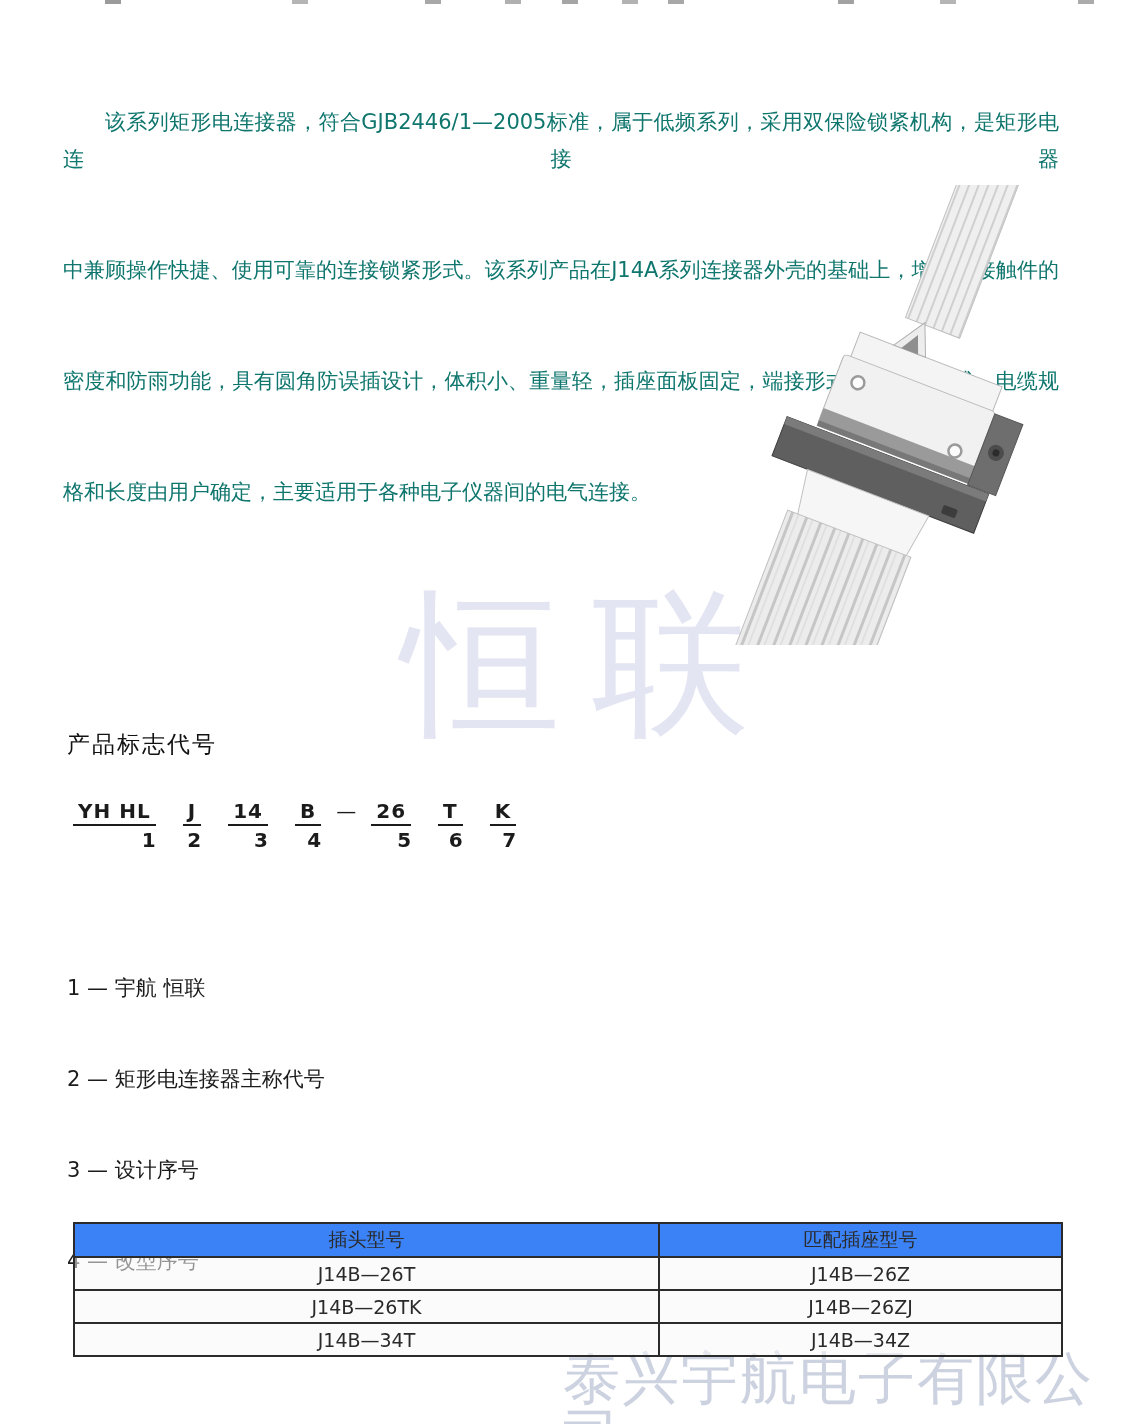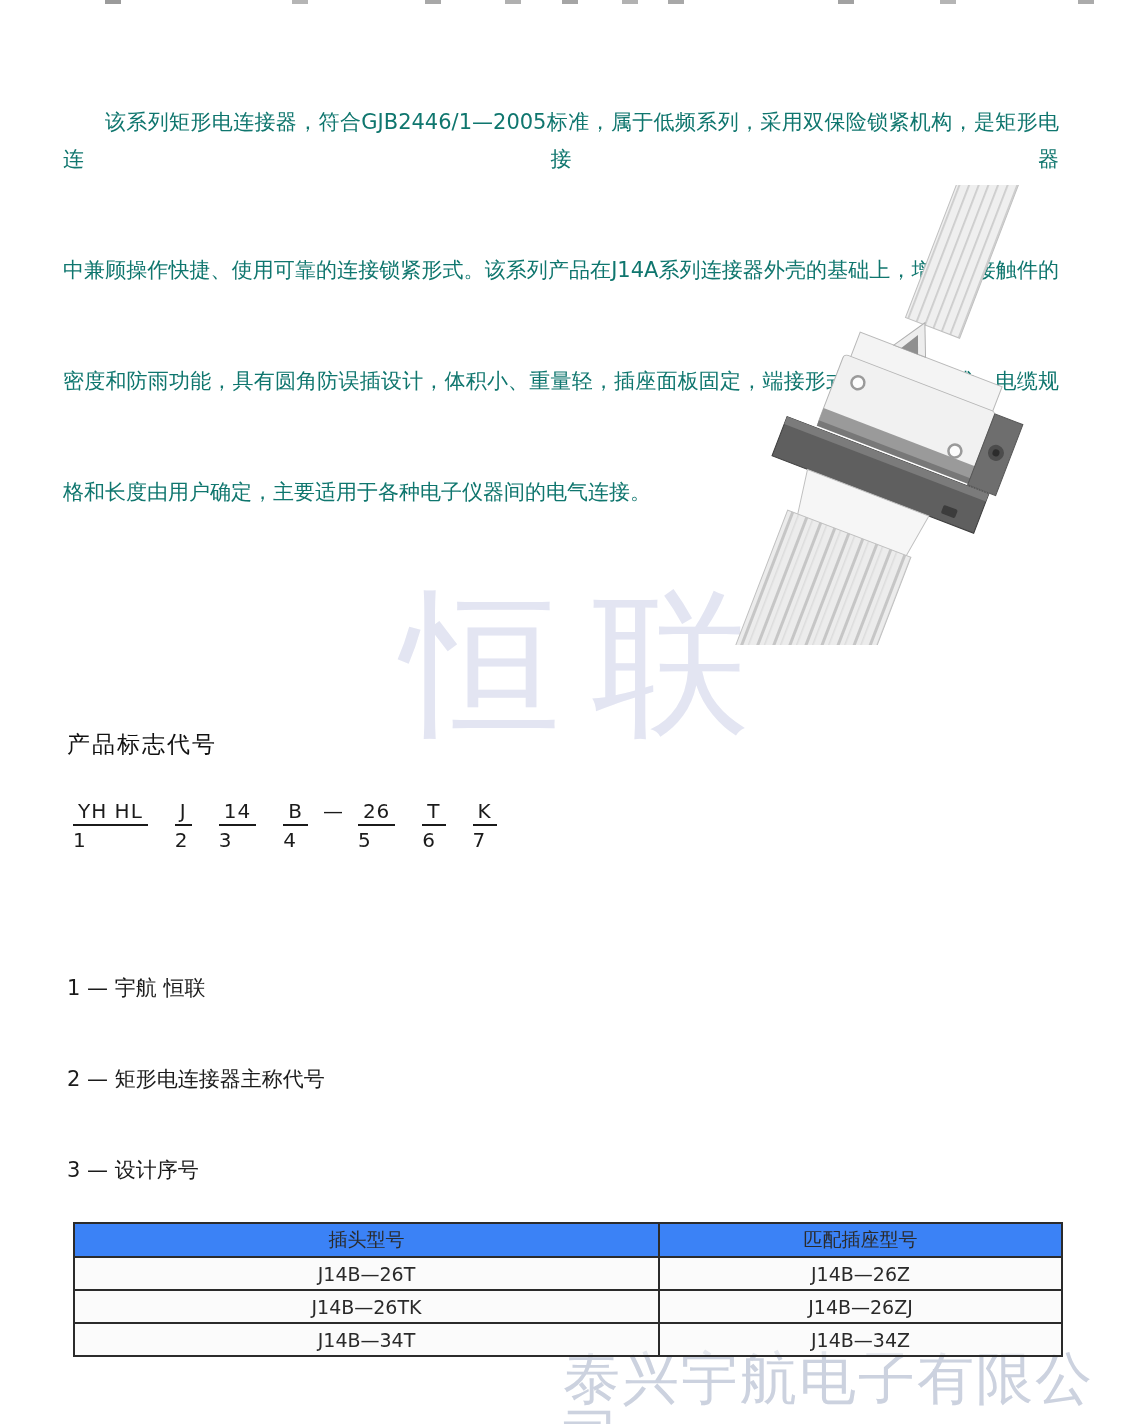--- a/index.html
+++ b/index.html
@@ -20,21 +20,21 @@
                668px 0 #a8a8a8, 838px 0 #a2a2a2, 940px 0 #b5b5b5, 1078px 0 #ababab;
   }
   .para{left:63px;top:30px;width:996px;font-size:21px;line-height:37px;color:#0f766e;}
   .para .pl{width:996px;}
   .para .pl.just{text-align:justify;text-align-last:justify;}
   .para .indent{text-indent:2em;}
   .h-big{font-size:23px;letter-spacing:2px;color:#111;}
   .txt{font-size:21px;line-height:30px;color:#1b1b1b;}
   
   .code-row{left:73px;top:214px;display:flex;align-items:flex-start;gap:27px;font-size:20px;color:#1b1b1b;}
-  .frac{display:inline-flex;flex-direction:column;align-items:flex-start;}
+  .frac{display:inline-flex;flex-direction:column;align-items:flex-end;font-weight:bold;}
   .frac .top{padding:0 5px 2px 5px;border-bottom:2px solid #1b1b1b;line-height:22px;letter-spacing:1px;}
   .frac .bot{padding-top:3px;line-height:22px;}
   .code-dash{line-height:22px;margin:0 -12px;}
   
   .block .ln{height:31px;}
   
   .combo-table{position:absolute;left:73px;top:1222px;border-collapse:collapse;table-layout:fixed;z-index:3;}
   .combo-table th,.combo-table td{
     border:2px solid #2b2b2b;height:31px;text-align:center;
     font-size:19px;font-weight:normal;color:#2a2a2a;padding:0;
@@ -98,20 +98,21 @@
     <span class="frac">
       <span class="top">K</span>
       <span class="bot">7</span>
     </span>
   </div>
 
   <div class="abs txt block fg" style="left:67px;top:276px;width:680px;">
     <div class="ln">1 — 宇航 恒联</div>
     <div class="ln">2 — 矩形电连接器主称代号</div>
     <div class="ln">3 — 设计序号</div>
+    <div class="ln">4 — 改型序号</div>
     
     
     
   </div>
 
   <table class="combo-table">
     <thead>
       <tr>
         <th class="col-plug">插头型号</th>
         <th class="col-socket">匹配插座型号</th>

